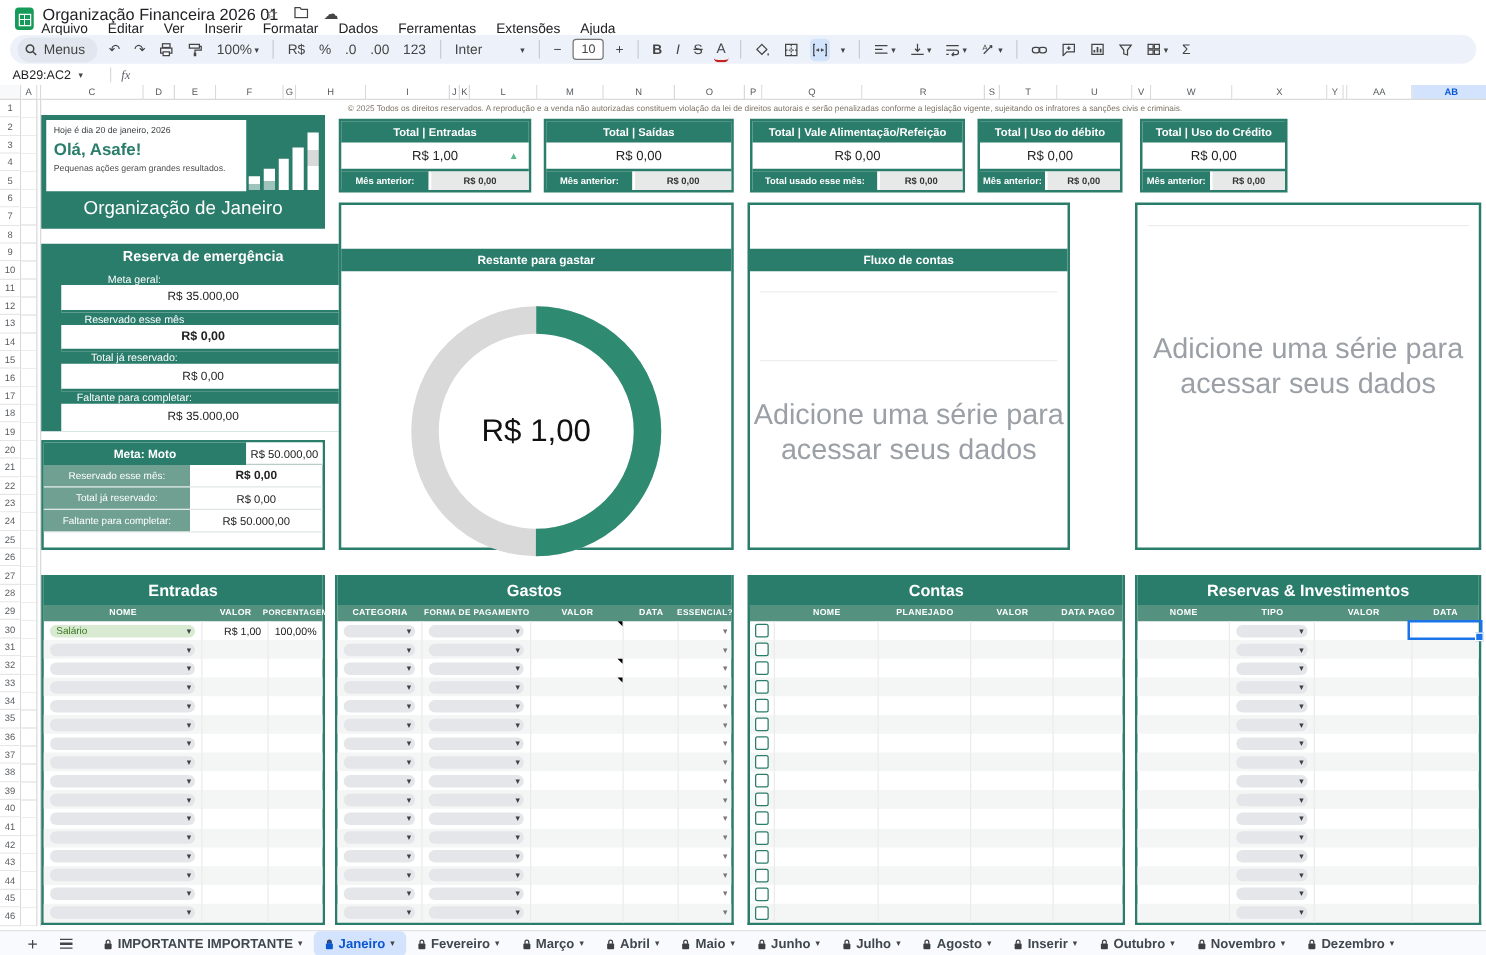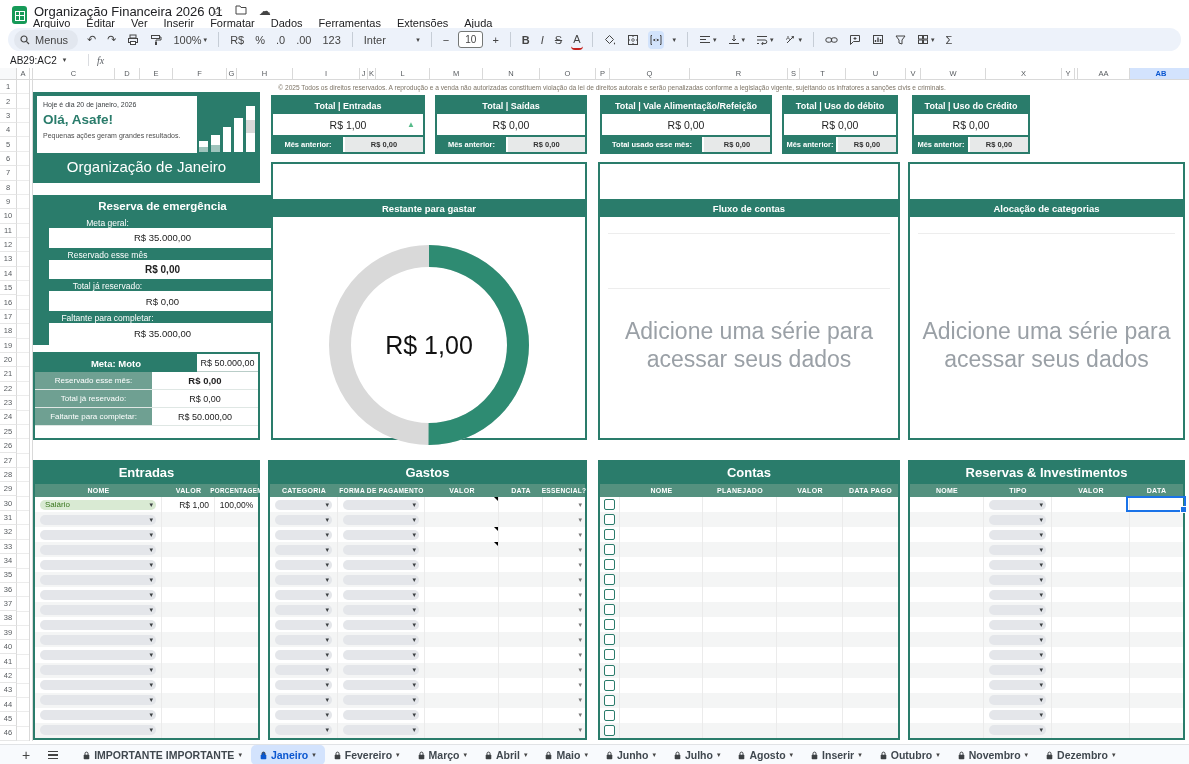--- a/index.html
+++ b/index.html
@@ -493,30 +493,29 @@
   <div class="chart-card" style="left:271px;width:316px;">
     <div class="hd">Restante para gastar</div>
     <div class="chart-body" id="donut-body">
       <svg id="donut" width="204" height="204" viewBox="0 0 204 204">
           <circle cx="102" cy="102" r="89" fill="none" stroke="#d9d9d9" stroke-width="22"></circle>
           <circle cx="102" cy="102" r="89" fill="none" stroke="#2e8b72" stroke-width="22" stroke-dasharray="279.6017461694916 279.6017461694916" transform="rotate(-90 102 102)"></circle>
         </svg>
       <div id="donut-center">R$ 1,00</div>
     </div>
   </div>
-  <div class="chart-card" style="left:598px;width:302px;">
+  <div class="chart-card" style="left:598px;width:258px;">
     <div class="hd">Fluxo de contas</div>
     <div class="chart-body">
       <div class="hline" style="top:16px;"></div>
       <div class="hline" style="top:71px;"></div>
       <div class="placeholder">Adicione uma série para acessar seus dados</div>
     </div>
   </div>
   <div class="chart-card" style="left:908px;width:277px;">
-    <div class="hd">Alocação de categorias</div>
     <div class="chart-body">
       <div class="hline" style="top:16px;"></div>
       <div class="placeholder">Adicione uma série para acessar seus dados</div>
     </div>
   </div>
 
   <div class="btable" style="left:33px;width:227px;" id="t-entradas">
     <div class="tbl-title">Entradas</div>
     <div class="tbl-head">
         <div style="width: 127px;">NOME</div>

